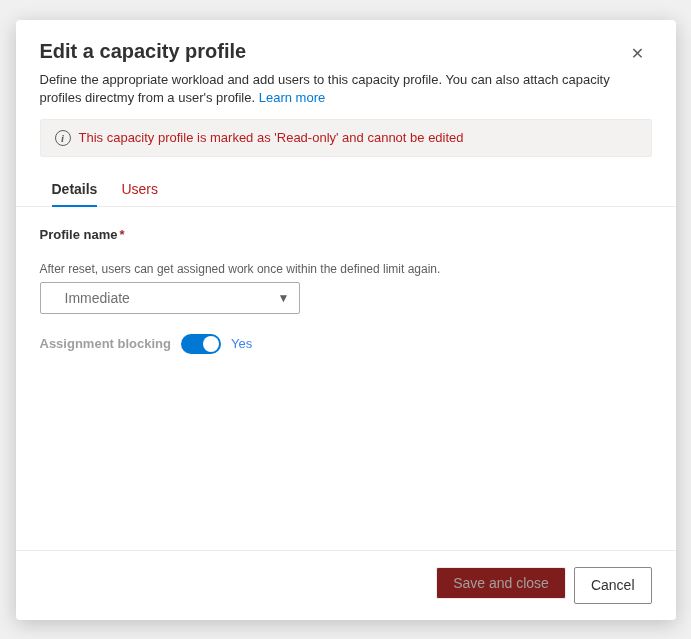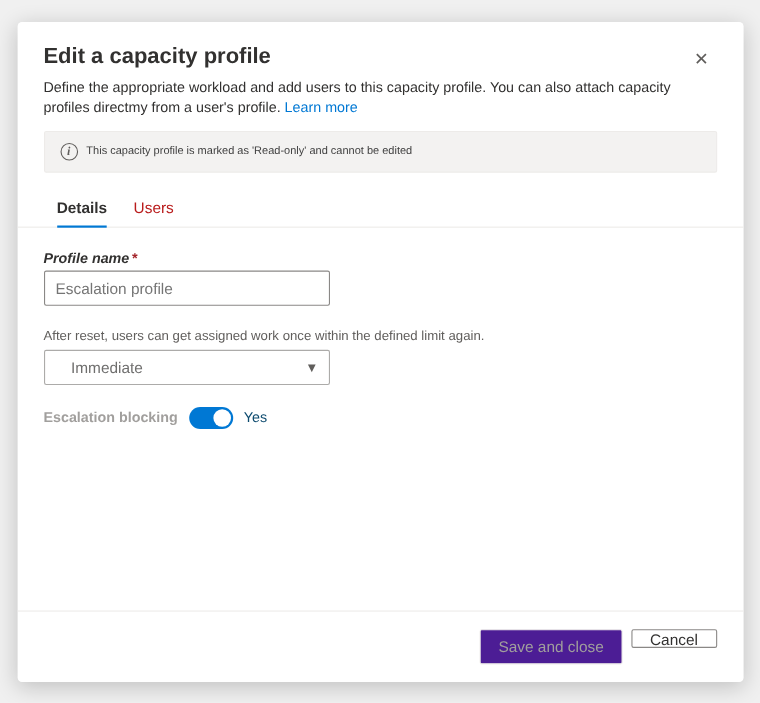--- a/index.html
+++ b/index.html
@@ -78,22 +78,22 @@
       align-items: center;
       justify-content: center;
       font-size: 11px;
       font-style: italic;
       color: #605e5c;
       flex-shrink: 0;
       font-family: Georgia, serif;
       font-weight: bold;
     }
     .readonly-text {
-      font-size: 10px;
-      color: #404040;
+      font-size: 13px;
+      color: #b91c1c;
     }
     .tabs {
       display: flex;
       padding: 0 36px;
       border-bottom: 1px solid #edebe9;
       margin-bottom: 20px;
     }
     .tab {
       padding: 8px 0;
       margin-right: 24px;
@@ -113,21 +113,20 @@
       flex: 1;
     }
     .field-group {
       margin-bottom: 20px;
     }
     .field-label {
       font-size: 13px;
       font-weight: 600;
       color: #323130;
       margin-bottom: 4px;
-      font-style: italic;
     }
     .field-label .required {
       color: #a4262c;
       margin-left: 2px;
     }
     .field-sublabel {
       font-size: 12px;
       color: #605e5c;
       margin-bottom: 6px;
     }
@@ -193,48 +192,48 @@
       height: 16px;
       background: #ffffff;
       border-radius: 50%;
       position: absolute;
       top: 2px;
       right: 2px;
       transition: left 0.2s;
     }
     .toggle-yes {
       font-size: 13px;
-      color: #0c4a6e;
+      color: #3b82f6;
     }
     .toggle-description {
       font-size: 12px;
       color: #605e5c;
       line-height: 1.4;
     }
     .dialog-footer {
       padding: 16px 24px;
       display: flex;
       justify-content: flex-end;
       gap: 8px;
       border-top: 1px solid #edebe9;
       margin-top: auto;
     }
     .btn-primary {
       height: 32px;
       padding: 0 16px;
-      background: #4c1d95;
+      background: #7f1d1d;
       color: #a19f9d;
       border: 1px solid #edebe9;
       border-radius: 2px;
       cursor: not-allowed;
       font-size: 14px;
       font-family: inherit;
     }
     .btn-secondary {
-      height: 17px;
+      height: 37px;
       padding: 0 16px;
       background: #ffffff;
       color: #323130;
       border: 1px solid #8a8886;
       border-radius: 2px;
       cursor: pointer;
       font-size: 14px;
       font-family: inherit;
     }
   </style>
@@ -268,40 +267,39 @@
     <div class="tab active">Details</div>
     <div class="tab">Users</div>
   </div>
 
   <div class="dialog-body">
 
     <div class="field-group">
       <div class="field-label">
         <span>Profile name</span><span class="required">*</span>
       </div>
-      <input type="text" class="text-input" value="" disabled="" placeholder="Escalation profile" style="">
     </div>
 
 
     <div class="field-group">
       <div class="field-sublabel">After reset, users can get assigned work once within the defined limit again.</div>
       <div class="select-wrapper">
         <select class="select-input" disabled="">
           <option>Immediate</option>
           <option>Daily</option>
           <option>Weekly</option>
           <option>Monthly</option>
         </select>
         <span class="select-chevron">▼</span>
       </div>
     </div>
 
     <div class="field-group">
       <div class="toggle-row">
-        <span class="toggle-label">Escalation blocking</span>
+        <span class="toggle-label">Assignment blocking</span>
         <div class="toggle">
           <div class="toggle-knob"></div>
         </div>
         <span class="toggle-yes">Yes</span>
       </div>
     </div>
 
   </div>
 
   <div class="dialog-footer">

